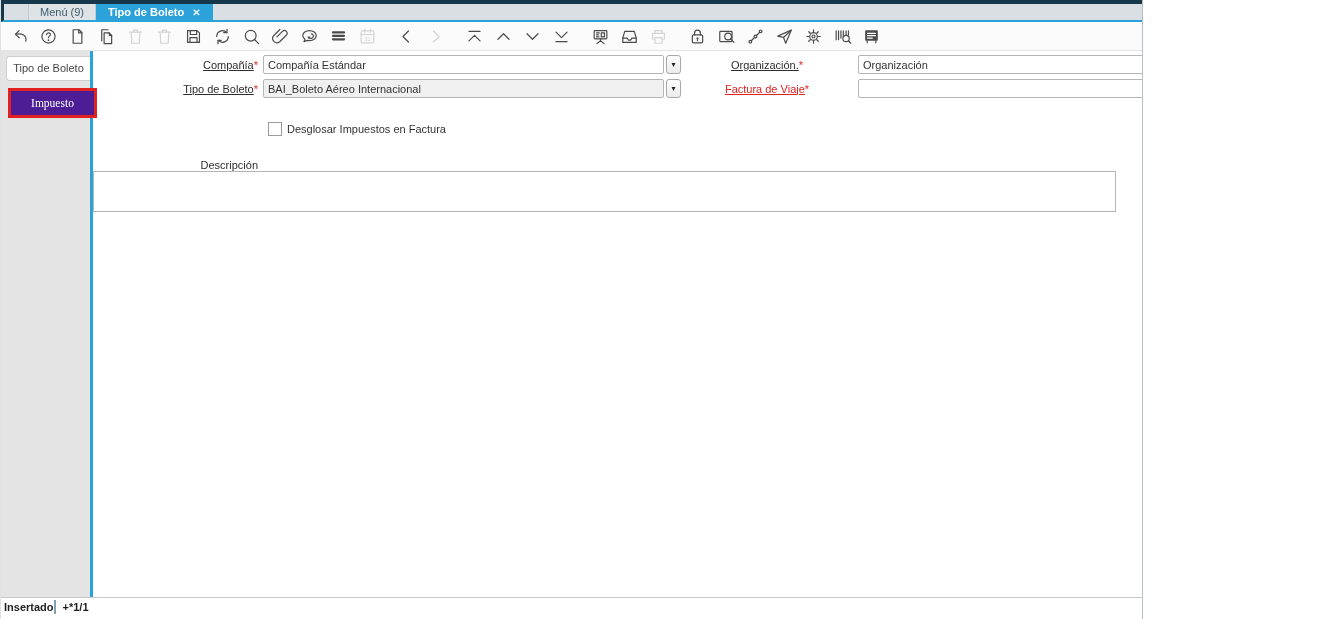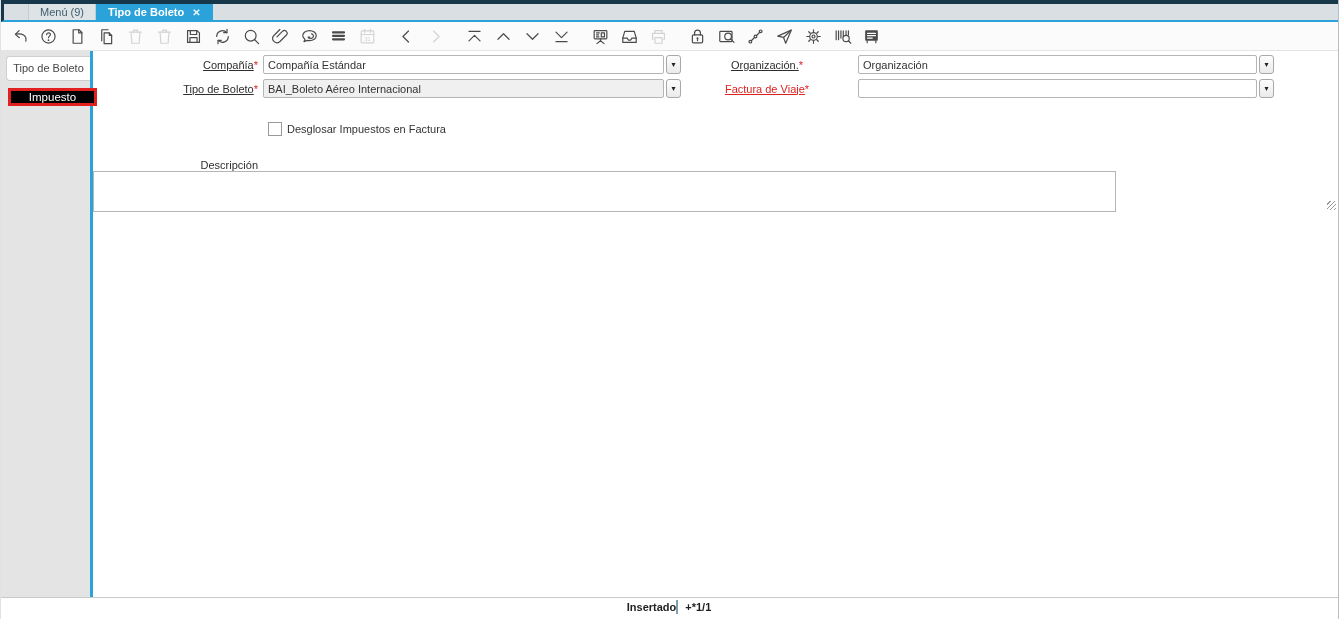--- a/index.html
+++ b/index.html
@@ -1,17 +1,17 @@
 <!DOCTYPE html>
 <html><head>
 <meta charset="utf-8">
 <style>
   * { box-sizing: border-box; margin: 0; padding: 0; }
   body { background:#fff; font-family:"Liberation Sans", sans-serif; }
-  .window { width:1339px; height:619px; position:relative; background:#fff;
+  .window { width:1143px; height:619px; position:relative; background:#fff;
             border-right:1px solid #b4c0c7; border-left:1px solid #dfe3e5; overflow:hidden; }
 
   
   .topbar { height:4px; background:#16384a; }
   .tabbar { height:18px; background:#d9dfe2; display:flex; align-items:stretch;
             border-left:3px solid #16384a; border-bottom:2px solid #2ba2da; }
   .wtab { display:flex; align-items:center; padding:0 11px; font-size:11px;
           color:#3f5d70; background:#dee3e6; border-right:1px solid #c3ccd2;
           border-left:1px solid #c3ccd2; cursor:default; white-space:nowrap; }
   .wtab.first { margin-left:24px; }
@@ -27,22 +27,22 @@
   .tbtn.disabled { color:#d3d3d3; cursor:default; }
   .tbtn.gap { margin-left:10px; }
 
   
   .content { display:flex; height:546px; }
   .sidebar { width:92px; background:#e4e4e4; border-right:3px solid #2ba2da;
              padding-top:5px; flex:none; position:relative; }
   .stab { font-size:11px; color:#454545; text-align:center; cursor:pointer; }
   .stab.white { background:#fff; border:1px solid #cfcfcf; border-right:none;
                 border-radius:4px 0 0 4px; margin-left:5px; padding:4px 2px; line-height:1.35; }
-  .stab.blue { background:#000000; color:#fff; margin-top:7px; margin-left:7px; margin-right:-7px;
-               padding:0 0; border:3px solid #e0211f; position:relative; z-index:2; font-size:11.5px; }
+  .stab.blue { background:#4c1d95; color:#fff; margin-top:7px; margin-left:7px; margin-right:-7px;
+               padding:6px 0; border:3px solid #e0211f; position:relative; z-index:2; font-size:11.5px;font-family:Liberation Serif, serif; }
   .main { flex:1; background:#fff; padding-top:4px; position:relative; }
 
   
   .frow { display:flex; align-items:center; margin-bottom:5px; }
   .lblcell { width:170px; text-align:right; padding-right:5px; font-size:11px; color:#2e2e2e; flex:none; }
   .lblcell2 { width:177px; text-align:center; padding-right:5px; font-size:11px; color:#2e2e2e; flex:none; }
   .lbl { text-decoration:underline; }
   .req { color:#e02020; }
   .lbl-red { color:#dc2320; text-decoration:underline; }
   .fieldwrap { display:flex; align-items:center; flex:none; }
@@ -65,21 +65,21 @@
   .descrow { display:flex; margin-top:9px;flex-direction:column; }
   .descrow .lblcell { padding-top:14px; }
   .descbox { position:relative; }
   textarea.desc { width:1023px; height:41px; border:1px solid #b5b5b5; resize:none;
         font-family:"Liberation Sans",sans-serif; font-size:11px; padding:2px 4px; display:block; }
   .resize-grip { position:absolute; right:2px; bottom:2px; width:9px; height:9px;
         background:repeating-linear-gradient(135deg, transparent 0 2px, #9a9a9a 2px 3px); pointer-events:none; }
 
   
   .statusbar { height:19px; border-top:1px solid #c9c9c9; display:flex; align-items:center;
-               justify-content:center; font-size:11px; color:#1e1e1e; background:#fff; }
+               justify-content:flex-start; font-size:11px; color:#1e1e1e; background:#fff; }
   .status-left { padding-left:3px; font-weight:bold; color:#222; }
   .status-right { border-left:2px solid #7f9fb3; padding:1px 4px 1px 7px; font-weight:bold; }
 </style>
 </head>
 <body>
 
 <div class="window">
 
   <div class="topbar"></div>
 

